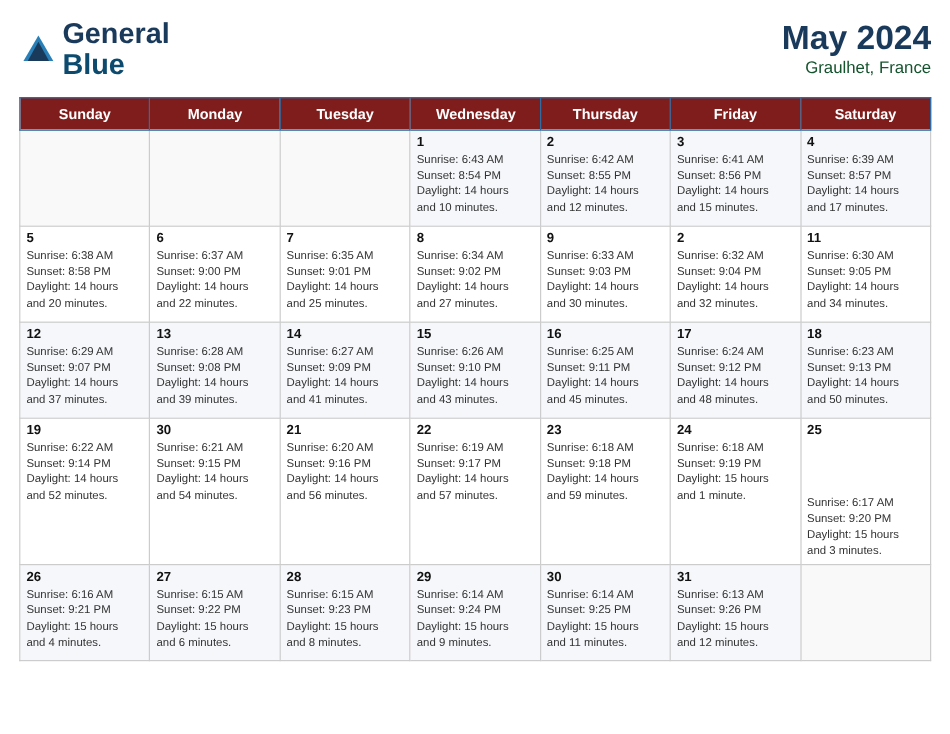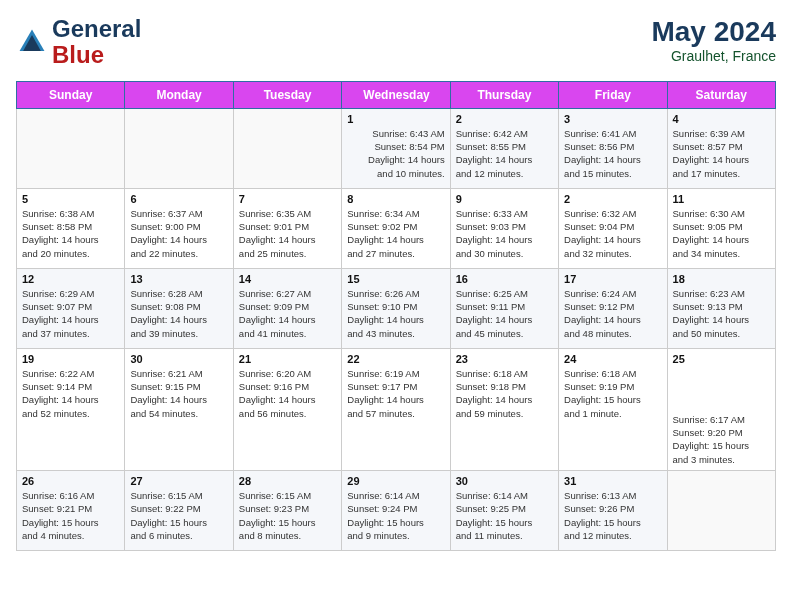--- a/index.html
+++ b/index.html
@@ -21,21 +21,21 @@
       align-items: center;
       gap: 4px;
     }
     .logo-text {
       font-size: 24px;
       font-weight: bold;
       color: #1a3a5c;
       line-height: 1.1;
     }
     .logo-text span {
-      color: #b91c1c;
+      color: #0c4a6e;
     }
     .logo-icon {
       width: 32px;
       height: 32px;
     }
     .title-block {
       text-align: right;
     }
     .month-year {
       font-size: 28px;
@@ -45,21 +45,21 @@
     .location {
       font-size: 14px;
       color: #14532d;
     }
     table {
       width: 100%;
       border-collapse: collapse;
       table-layout: fixed;
     }
     thead tr th {
-      background-color: #d946ef;
+      background-color: #7f1d1d;
       color: #fff;
       font-size: 12px;
       font-weight: bold;
       text-align: center;
       padding: 6px 21px;
       border: 1px solid #2e6da4;
     }
     tbody tr td {
       border: 1px solid #ccc;
       vertical-align: top;
@@ -119,21 +119,21 @@
         <th>Saturday</th>
       </tr>
   </thead>
   <tbody id="calendar-body">
   <tr>
         <td class="empty-cell"></td>
         <td class="empty-cell"></td>
         <td class="empty-cell"></td>
         <td>
           <div class="day-num">1</div>
-          <div class="cell-info" style="white-space: pre-line; text-align: right;">Sunrise: 6:43 AM
+          <div class="cell-info" style="white-space: pre-line;">Sunrise: 6:43 AM
 Sunset: 8:54 PM
 Daylight: 14 hours
 and 10 minutes.</div>
         </td>
         <td>
           <div class="day-num">2</div>
           <div class="cell-info" style="white-space: pre-line;">Sunrise: 6:42 AM
 Sunset: 8:55 PM
 Daylight: 14 hours
 and 12 minutes.</div>

